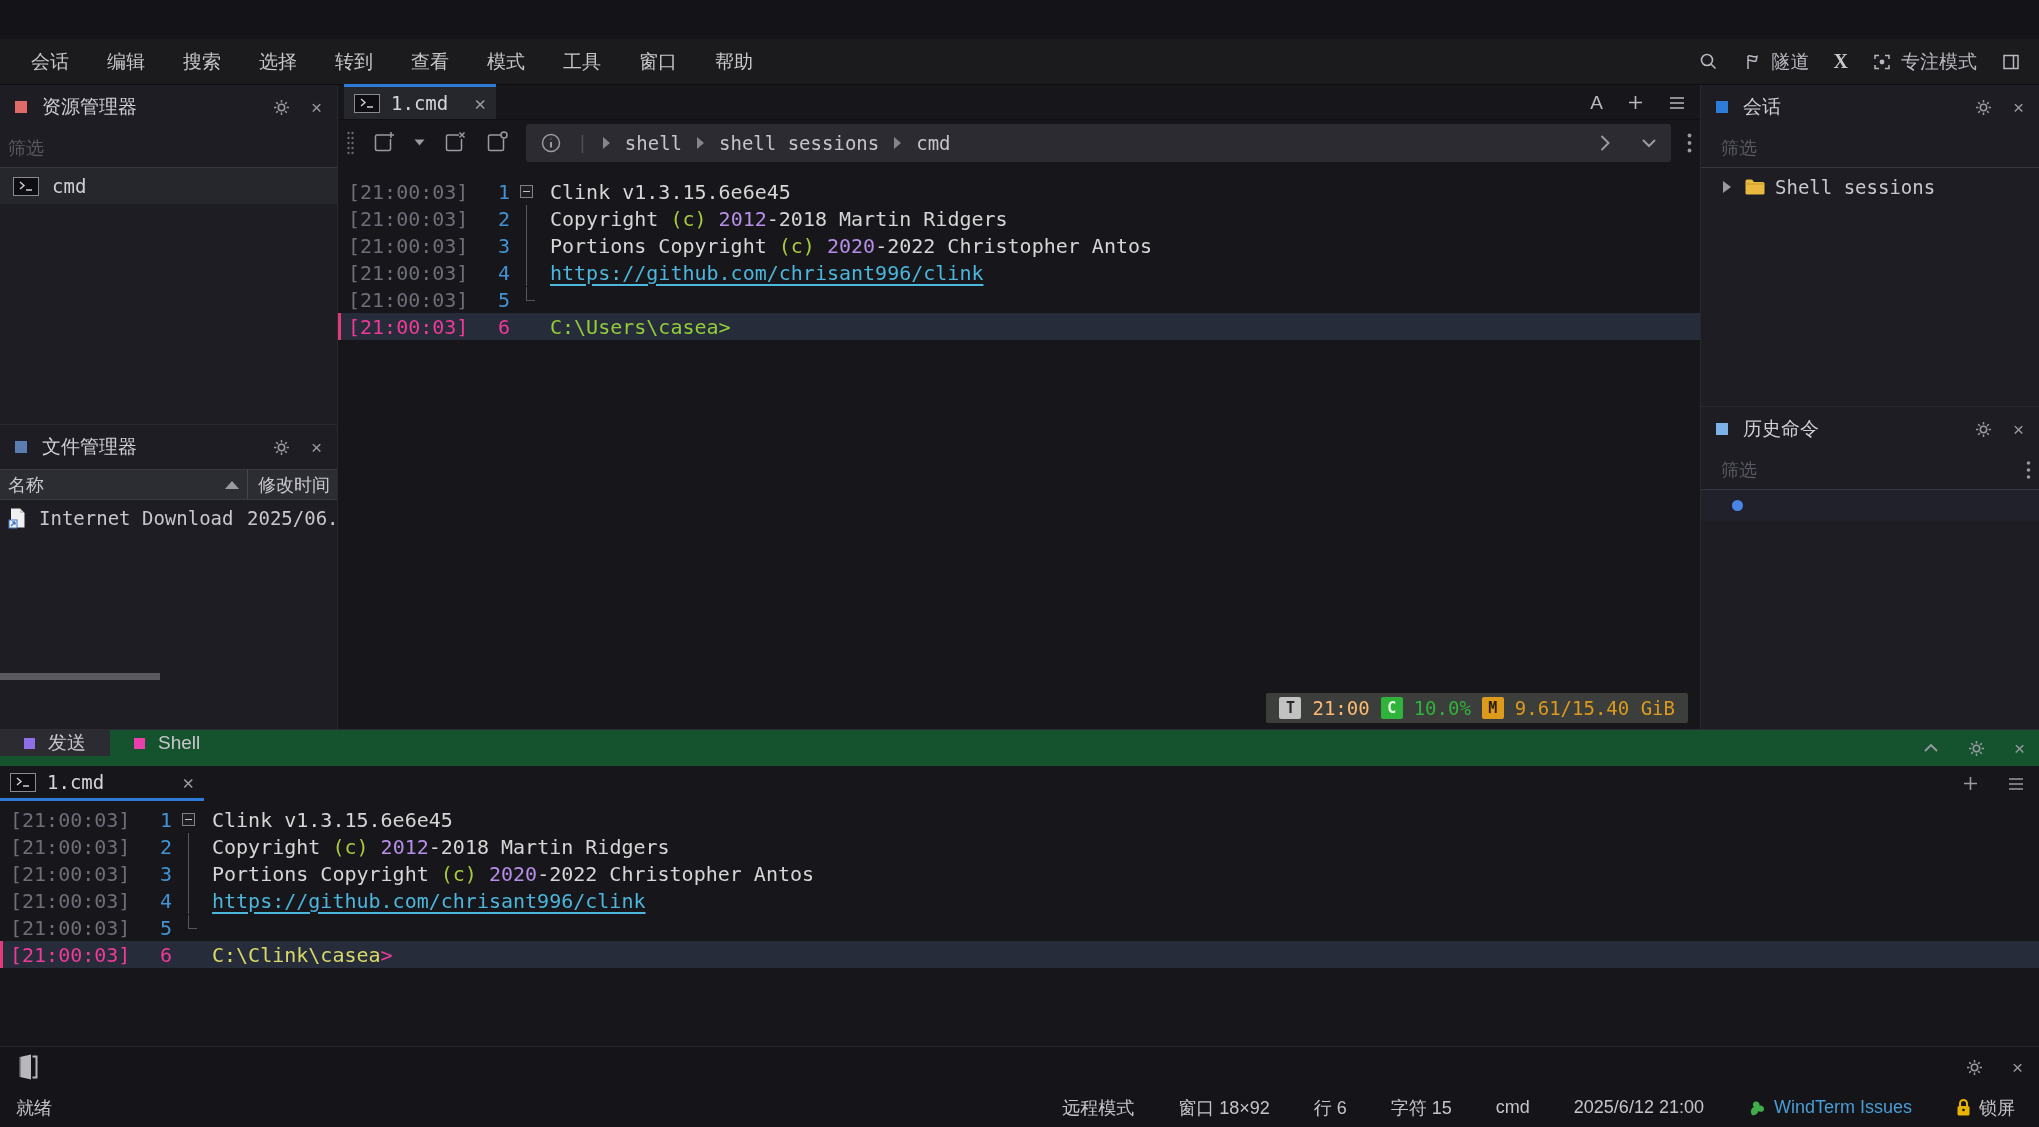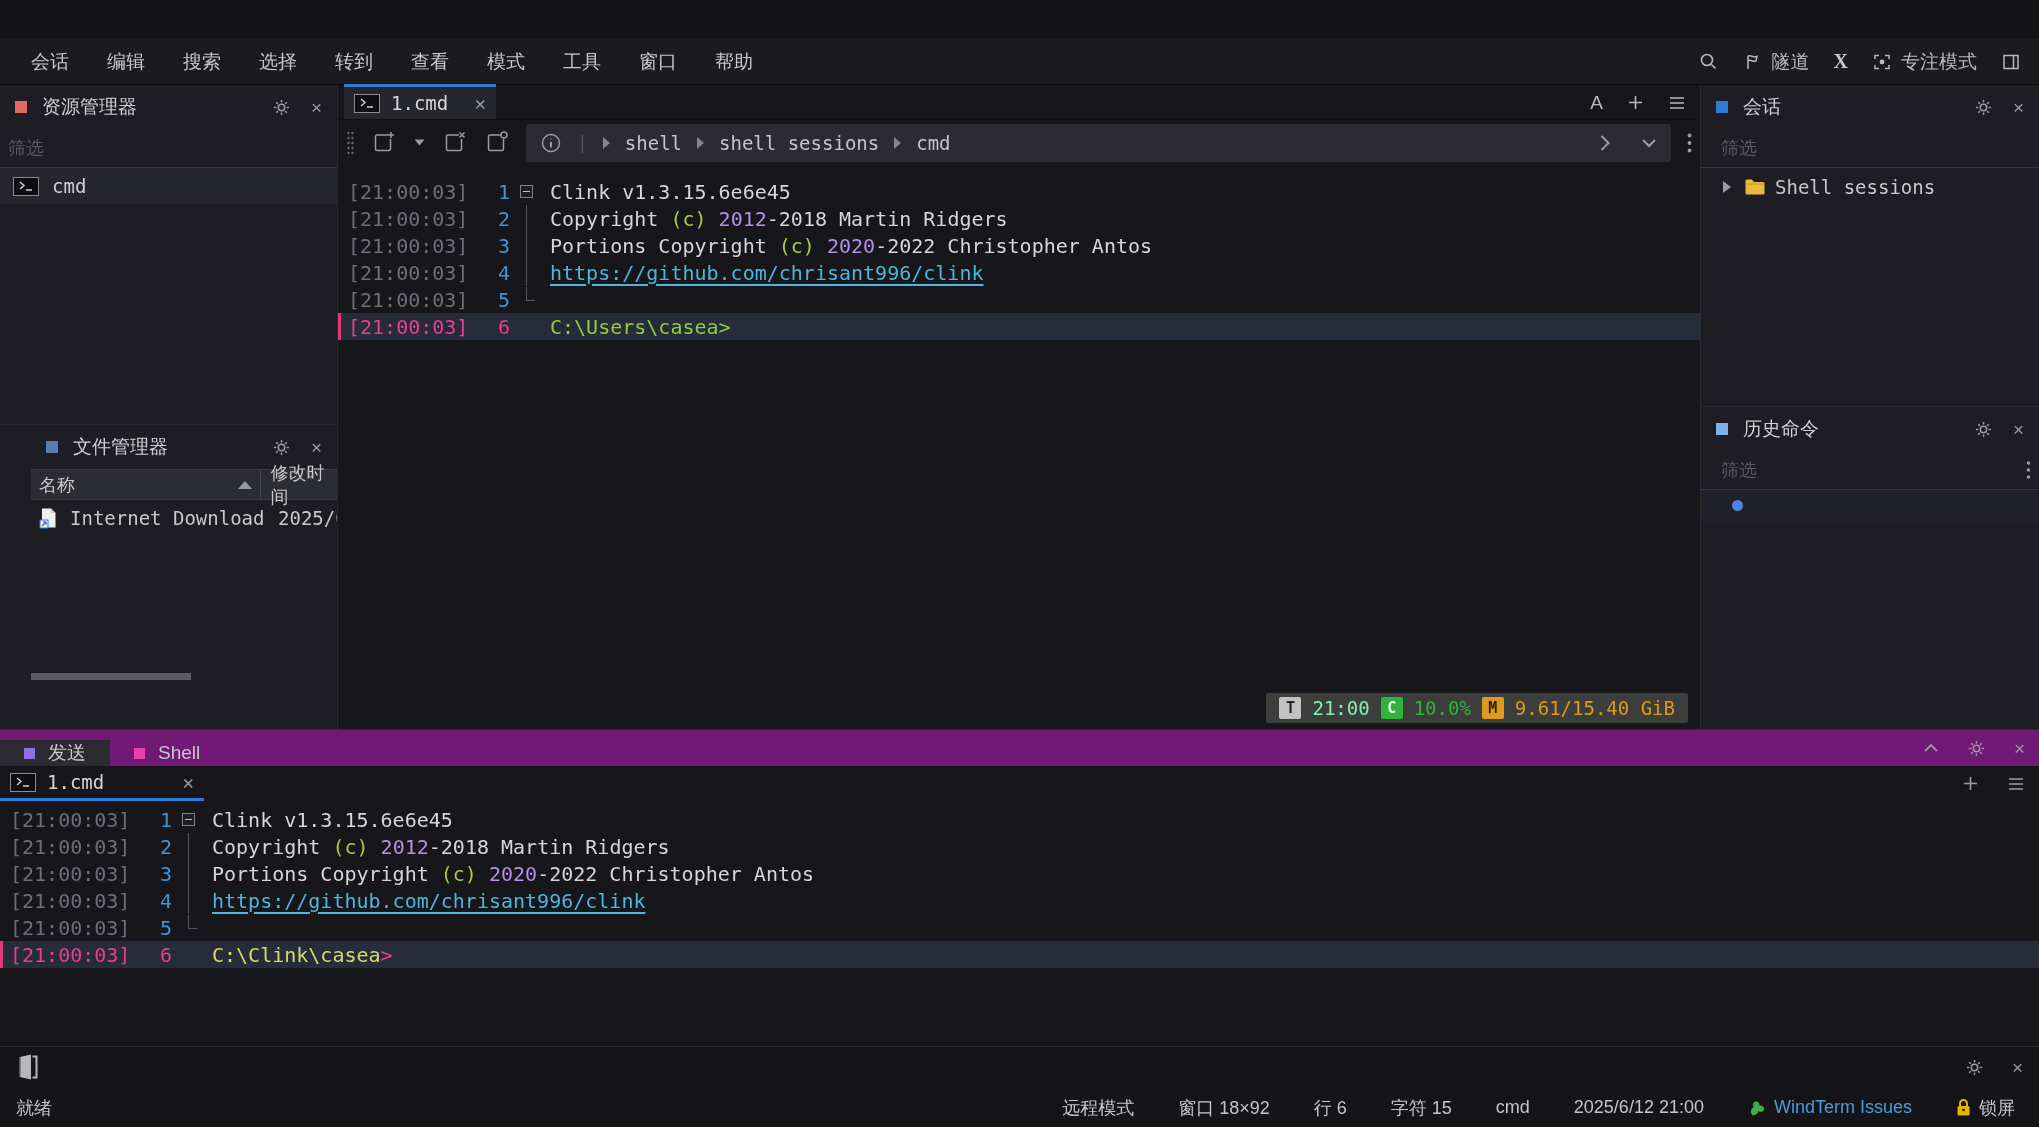--- a/index.html
+++ b/index.html
@@ -27,21 +27,21 @@
   .panel-header { height:44px; display:flex; align-items:center; padding:0 15px; color:#cfcfd4; font-size:19px; }
   .panel-square { width:12px; height:12px; margin-right:15px; flex:0 0 auto; }
   .panel-actions { margin-left:auto; display:flex; align-items:center; gap:20px; color:#9a9aa2; }
   .filter-row { height:39px; display:flex; align-items:center; padding:0 8px; color:#585862; font-size:18px; border-bottom:1px solid #36363e; }
   .icon-x { font-size:19px; color:#9a9aa2; line-height:1; }
 
   
   .sidebar-left { position:absolute; top:85px; left:0; width:338px; height:644px; background:#1d1d23; border-right:1px solid #2a2a2e; }
   .explorer-panel { height:340px; border-bottom:1px solid #2a2a2e; position:relative; }
   .cmd-row { height:36px; display:flex; align-items:center; background:#26262d; padding:0 13px; gap:13px; font-family:"DejaVu Sans Mono", monospace; font-size:19px; color:#cfcfd4; }
-  .files-panel { height:303px; position:relative;margin-left:31px; }
+  .files-panel { height:303px; position:relative; }
   .path-row { height:37px; display:flex; align-items:center; padding:0 6px; gap:16px; color:#9a9aa2; }
   .path-input { flex:0 0 178px; display:flex; align-items:center; height:31px; border-bottom:1px solid #46464e; color:#c8c8cc; font-size:18px; font-family:"DejaVu Sans Mono", monospace; }
   .path-text { overflow:hidden; white-space:nowrap; flex:1; }
   .cols-row { height:31px; display:flex; align-items:center; background:#2c2c33; color:#c8c8cc; font-size:18px; border-top:1px solid #3a3a42; border-bottom:1px solid #3a3a42; }
   .col-name { width:247px; padding-left:8px; display:flex; align-items:center; }
   .sort-tri { margin-left:auto; margin-right:8px; width:0; height:0; border-left:7px solid transparent; border-right:7px solid transparent; border-bottom:8px solid #9a9aa2; }
   .col-div { width:1px; align-self:stretch; background:#45454d; }
   .col-time { padding-left:10px; }
   .file-row { height:35px; display:flex; align-items:center; font-size:19px; color:#c8c8cc; font-family:"DejaVu Sans Mono", monospace; padding-left:8px; gap:12px; }
   .file-name { width:196px; overflow:hidden; white-space:nowrap; flex:0 0 auto; }
@@ -85,37 +85,37 @@
   .c-link { color:var(--termLink); text-decoration:underline; text-underline-offset:4px; }
   .c-prompt { color:var(--termPromptGreen); }
   .c-yellow { color:var(--termYellow); }
   .c-magenta { color:var(--termMagenta); }
 
   .status-overlay { position:absolute; right:12px; bottom:6px; height:30px; background:#3b3e3b; border-radius:2px; display:flex; align-items:center; gap:11px; padding:0 13px; font-family:"DejaVu Sans Mono", monospace; font-size:19px; }
   .badge { width:22px; height:22px; display:flex; align-items:center; justify-content:center; font-size:15px; font-weight:bold; border-radius:2px; font-family:"DejaVu Sans Mono", monospace; }
   .badge-t { background:var(--timeBadgeBg); color:#26262a; }
   .badge-c { background:var(--cpuGreen); color:#eaffea; }
   .badge-m { background:var(--memOrange); color:#2e2000; }
-  .ov-time { color:#86efac; }
+  .ov-time { color:#fdba74; }
   .ov-cpu { color:var(--cpuGreen); }
   .ov-mem { color:var(--memOrange); }
 
   
   .sidebar-right { position:absolute; top:85px; left:1700px; width:339px; height:644px; background:#1d1d23; border-left:1px solid #2a2a2e; }
   .sessions-panel { height:322px; border-bottom:1px solid #2a2a2e; }
   .history-panel { position:relative; }
   .tree-row { height:38px; display:flex; align-items:center; padding-left:22px; gap:9px; font-family:"DejaVu Sans Mono", monospace; font-size:19px; color:#c8c8cc; }
   .tree-chev { width:0; height:0; border-top:6px solid transparent; border-bottom:6px solid transparent; border-left:8px solid #9a9aa2; margin-right:4px; }
   .filter-kebab { margin-left:auto; color:#9a9aa2; }
   .dot-row { height:31px; background:#21212b; display:flex; align-items:center; padding-left:31px; }
   .history-dot { width:11px; height:11px; border-radius:50%; background:var(--historyDot); }
 
   
   .bottom { position:absolute; top:729px; left:0; right:0; height:317px; background:#16161b; border-top:1px solid #2c2c32; }
-  .btabs { height:36px; background:#701a75; display:flex; align-items:flex-end; position:relative; }
+  .btabs { height:36px; background:#14532d; display:flex; align-items:flex-start; position:relative; }
   .btab { display:flex; align-items:center; gap:13px; padding:0 24px; font-size:19px; color:#c8c8cc; }
   .btab.active { background:#2b2b31; }
   .btab-square { width:11px; height:11px; }
   .btabs-right { position:absolute; right:14px; top:0; height:36px; display:flex; align-items:center; gap:28px; color:#9a9aa2; }
   .bsubtabs { height:35px; background:#17171b; display:flex; align-items:stretch; position:relative; }
   .bsub-tab { width:204px; display:flex; align-items:center; gap:11px; padding:0 10px; border-bottom:3px solid var(--accent); font-family:"DejaVu Sans Mono", monospace; font-size:19px; color:#d6d6da; }
   .bsubtabs-right { position:absolute; right:14px; top:0; height:35px; display:flex; align-items:center; gap:28px; color:#9a9aa2; }
 
   
   .footer { position:absolute; top:1046px; left:0; right:0; height:81px; background:#151519; border-top:1px solid #2a2a2e; }

